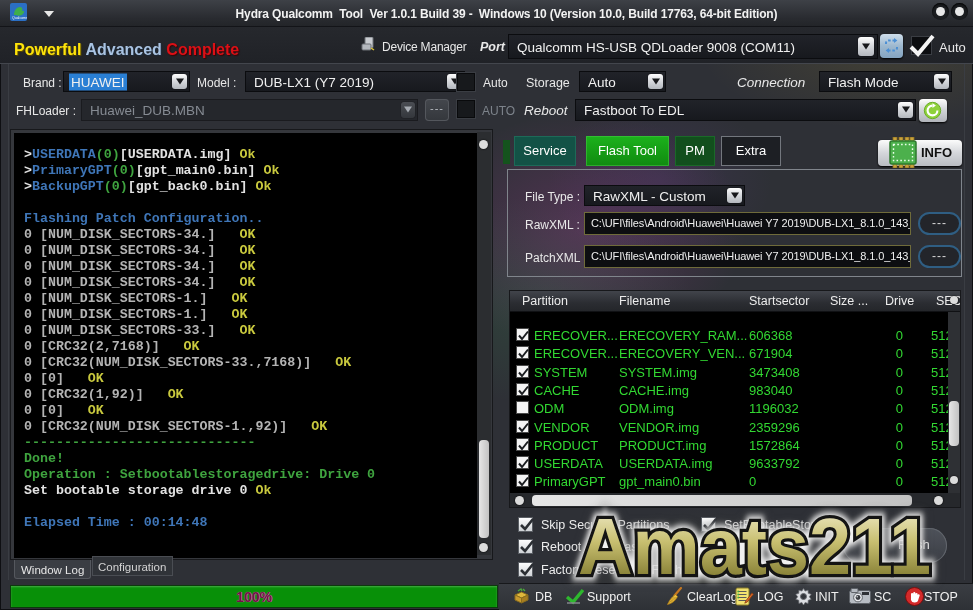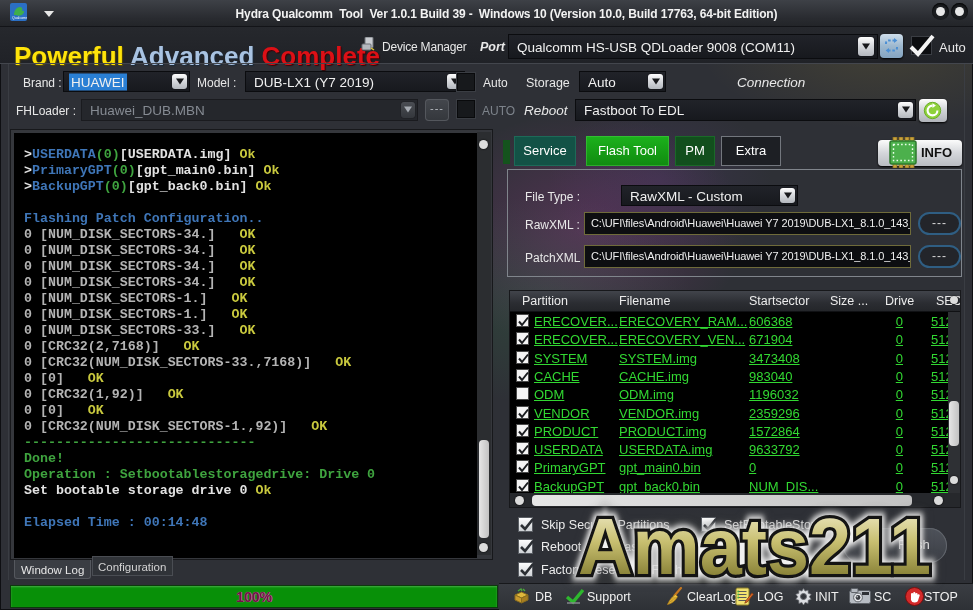--- a/index.html
+++ b/index.html
@@ -11,21 +11,21 @@
  radial-gradient(200px 120px at 700px 590px, rgba(160,170,60,.08), transparent 70%),
  #2e3036;overflow:hidden;box-shadow:inset 0 0 0 1px #0e0f12;}
 .abs{position:absolute;}
 
 #titlebar{position:absolute;left:0;top:0;width:973px;height:27px;background:linear-gradient(#3e4147,#292b30 70%,#232529);border-bottom:1px solid #131418;}
 #title{position:absolute;left:20px;top:7px;width:973px;text-align:center;color:#f2f2f2;font-size:12px;font-weight:bold;letter-spacing:-0.15px;}
 .circbtn{position:absolute;top:3px;width:17px;height:17px;border-radius:50%;background:#1b1d20;box-shadow:inset 0 1px 2px #000;}
 .circbtn:after{content:'';position:absolute;left:4px;top:4px;width:9px;height:9px;border-radius:50%;background:#e8e8e8;}
 
 #header{position:absolute;left:0;top:27px;width:973px;height:36px;background:linear-gradient(#26282d,#202227);}
-#slogan{position:absolute;left:14px;top:41px;font-size:26px;font-weight:bold;letter-spacing:0;}
+#slogan{position:absolute;left:14px;top:41px;font-size:16px;font-weight:bold;letter-spacing:0;}
 .combo{position:absolute;background:linear-gradient(#212329,#17191e);border:1px solid #0b0c0f;color:#f0f0f0;font-size:13.5px;}
 .combo .txt{position:absolute;left:8px;top:50%;transform:translateY(-50%);white-space:nowrap;}
 .arrbtn{position:absolute;right:2px;top:2px;bottom:2px;width:15px;border-radius:3px;background:linear-gradient(#fefefe,#d8dade 45%,#b4b8be);box-shadow:0 0 1px #000;}
 .arrbtn:after{content:'';position:absolute;left:50%;top:50%;transform:translate(-50%,-35%);border:4.5px solid transparent;border-top:6px solid #17181b;}
 .arrdark{background:linear-gradient(#4a4d53,#34373c);}
 .arrdark:after{border-top-color:#a6abb2;}
 .lbl{position:absolute;color:#e8e8e8;font-size:12px;white-space:nowrap;}
 .lbli{font-style:italic;font-size:13.5px;}
 .cbdark{position:absolute;width:18px;height:18px;background:#17191c;border:1px solid #090a0c;box-shadow:0 0 0 1px #3a3d43;}
 
@@ -43,21 +43,21 @@
 
 .rtab{position:absolute;top:136px;height:30px;color:#fff;font-size:13px;text-align:center;line-height:30px;}
 #infobtn{position:absolute;left:878px;top:140px;width:84px;height:26px;border-radius:4px;background:linear-gradient(#fbfbfb,#d4d6da 50%,#b9bcc2);box-shadow:0 1px 2px #000;color:#111;font-size:13px;font-weight:bold;text-align:right;line-height:26px;padding-right:10px;}
 .ffield{position:absolute;background:#0d0e11;border:1px solid #6f6b3a;color:#efefef;font-size:11px;letter-spacing:-0.1px;white-space:nowrap;overflow:hidden;line-height:21px;padding-left:6px;}
 .pillbtn{position:absolute;width:43px;height:23px;border-radius:12px;background:#23252a;border:2px solid #2f5e83;color:#d8d8d8;text-align:center;line-height:18px;font-size:12px;letter-spacing:1px;}
 
 #tbl{position:absolute;left:509px;top:290px;width:452px;height:218px;background:#000;border:1px solid #17181b;overflow:hidden;}
 #thead{position:absolute;left:0;top:0;width:450px;height:21px;background:linear-gradient(#41444b,#2b2d32 60%,#24262a);border-bottom:1px solid #101114;color:#ececec;font-size:12.5px;}
 #thead span{position:absolute;top:3px;}
 .trow{position:absolute;left:0;width:428px;height:19px;color:#32d832;font-size:13px;}
-.trow span{position:absolute;top:1px;white-space:nowrap;text-decoration:underline;}
+.trow span{position:absolute;top:15px;white-space:nowrap;}
 .wcb{position:absolute;left:6px;top:2px;width:13px;height:13px;background:#f4f4f4;border:1px solid #4a4a4a;}
 .wcb svg{position:absolute;left:0px;top:0px;}
 #vsb2{position:absolute;left:438px;top:21px;width:12px;height:181px;background:#2e3034;}
 
 .gcb{position:absolute;width:15px;height:15px;background:linear-gradient(#fdfdfd,#cfd2d6);border:1px solid #5a5e64;}
 .gcb svg{position:absolute;left:-1px;top:-3px;}
 .clabel{position:absolute;color:#ededed;font-size:12.5px;white-space:nowrap;}
 #flashbtn{position:absolute;left:843px;top:528px;width:104px;height:35px;border-radius:18px;background:linear-gradient(#4e525a,#3b3e45);box-shadow:inset 0 0 0 1px #62666d;color:#f0f0f0;font-size:13px;}
 #flashbtn span{position:absolute;left:55px;top:9px;}
 
@@ -125,20 +125,24 @@
       <div class="arrbtn"></div>
     </div>
 <div class="cbdark" style="left:457px;top:73px;"></div>
 <div class="lbl" style="left:483px;top:76px;">Auto</div>
 <div class="lbl" style="left:526px;top:76px;font-size:12.5px;">Storage</div>
 <div class="combo" style="left:579px;top:71px;width:87px;height:21px;">
       <span class="txt">Auto</span>
       <div class="arrbtn"></div>
     </div>
 <div class="lbl lbli" style="left:737px;top:75px;">Connection</div>
+<div class="combo" style="left:819px;top:71px;width:133px;height:21px;">
+      <span class="txt">Flash Mode</span>
+      <div class="arrbtn"></div>
+    </div>
 
 <div class="lbl" style="left:16px;top:104px;">FHLoader :</div>
 <div class="combo" style="left:81px;top:99px;width:337px;height:22px;background:#25272c;border-color:#1a1b1f;">
       <span class="txt" style="color:#868b93;">Huawei_DUB.MBN</span>
       <div class="arrbtn arrdark" style="width:14px;"></div>
     </div>
 <div class="abs" style="left:425px;top:99px;width:24px;height:22px;border-radius:4px;background:linear-gradient(#44474d,#34373c);box-shadow:inset 0 0 0 1px #54575d;color:#b8bcc2;text-align:center;line-height:18px;font-size:11px;letter-spacing:1px;">---</div>
 <div class="cbdark" style="left:457px;top:100px;"></div>
 <div class="lbl" style="left:482px;top:104px;color:#7d838b;">AUTO</div>
 <div class="lbl lbli" style="left:524px;top:103px;">Reboot</div>
@@ -211,21 +215,21 @@
         <rect x="10" y="25" width="4" height="6"></rect>
         <rect x="16" y="25" width="4" height="6"></rect>
         <rect x="21" y="25" width="4" height="6"></rect>
       </g>
       <rect x="1" y="4" width="26" height="23" rx="2" fill="#4cb04c" stroke="#2e7a2e" stroke-width="1.5"></rect>
       <rect x="4.5" y="7.5" width="19" height="16" fill="none" stroke="#eaffea" stroke-width="1.4" stroke-dasharray="1.6 2.2"></rect>
     </svg>
 
 <div class="abs" style="left:507px;top:169px;width:455px;height:108px;border:1px solid #80858c;"></div>
 <div class="lbl" style="left:525px;top:190px;">File Type :</div>
-<div class="combo" style="left:584px;top:185px;width:177px;height:21px;margin-left:37px;">
+<div class="combo" style="left:584px;top:185px;width:161px;height:21px;">
       <span class="txt">RawXML - Custom</span>
       <div class="arrbtn"></div>
     </div>
 <div class="lbl" style="left:525px;top:218px;">RawXML :</div>
 <div class="ffield" style="left:584px;top:212px;width:327px;height:23px;">C:\UFI\files\Android\Huawei\Huawei Y7 2019\DUB-LX1_8.1.0_143_</div>
 <div class="pillbtn" style="left:918px;top:212px;">---</div>
 <div class="lbl" style="left:525px;top:251px;">PatchXML :</div>
 <div class="ffield" style="left:584px;top:245px;width:327px;height:23px;">C:\UFI\files\Android\Huawei\Huawei Y7 2019\DUB-LX1_8.1.0_143_</div>
 <div class="pillbtn" style="left:918px;top:245px;">---</div>
 

